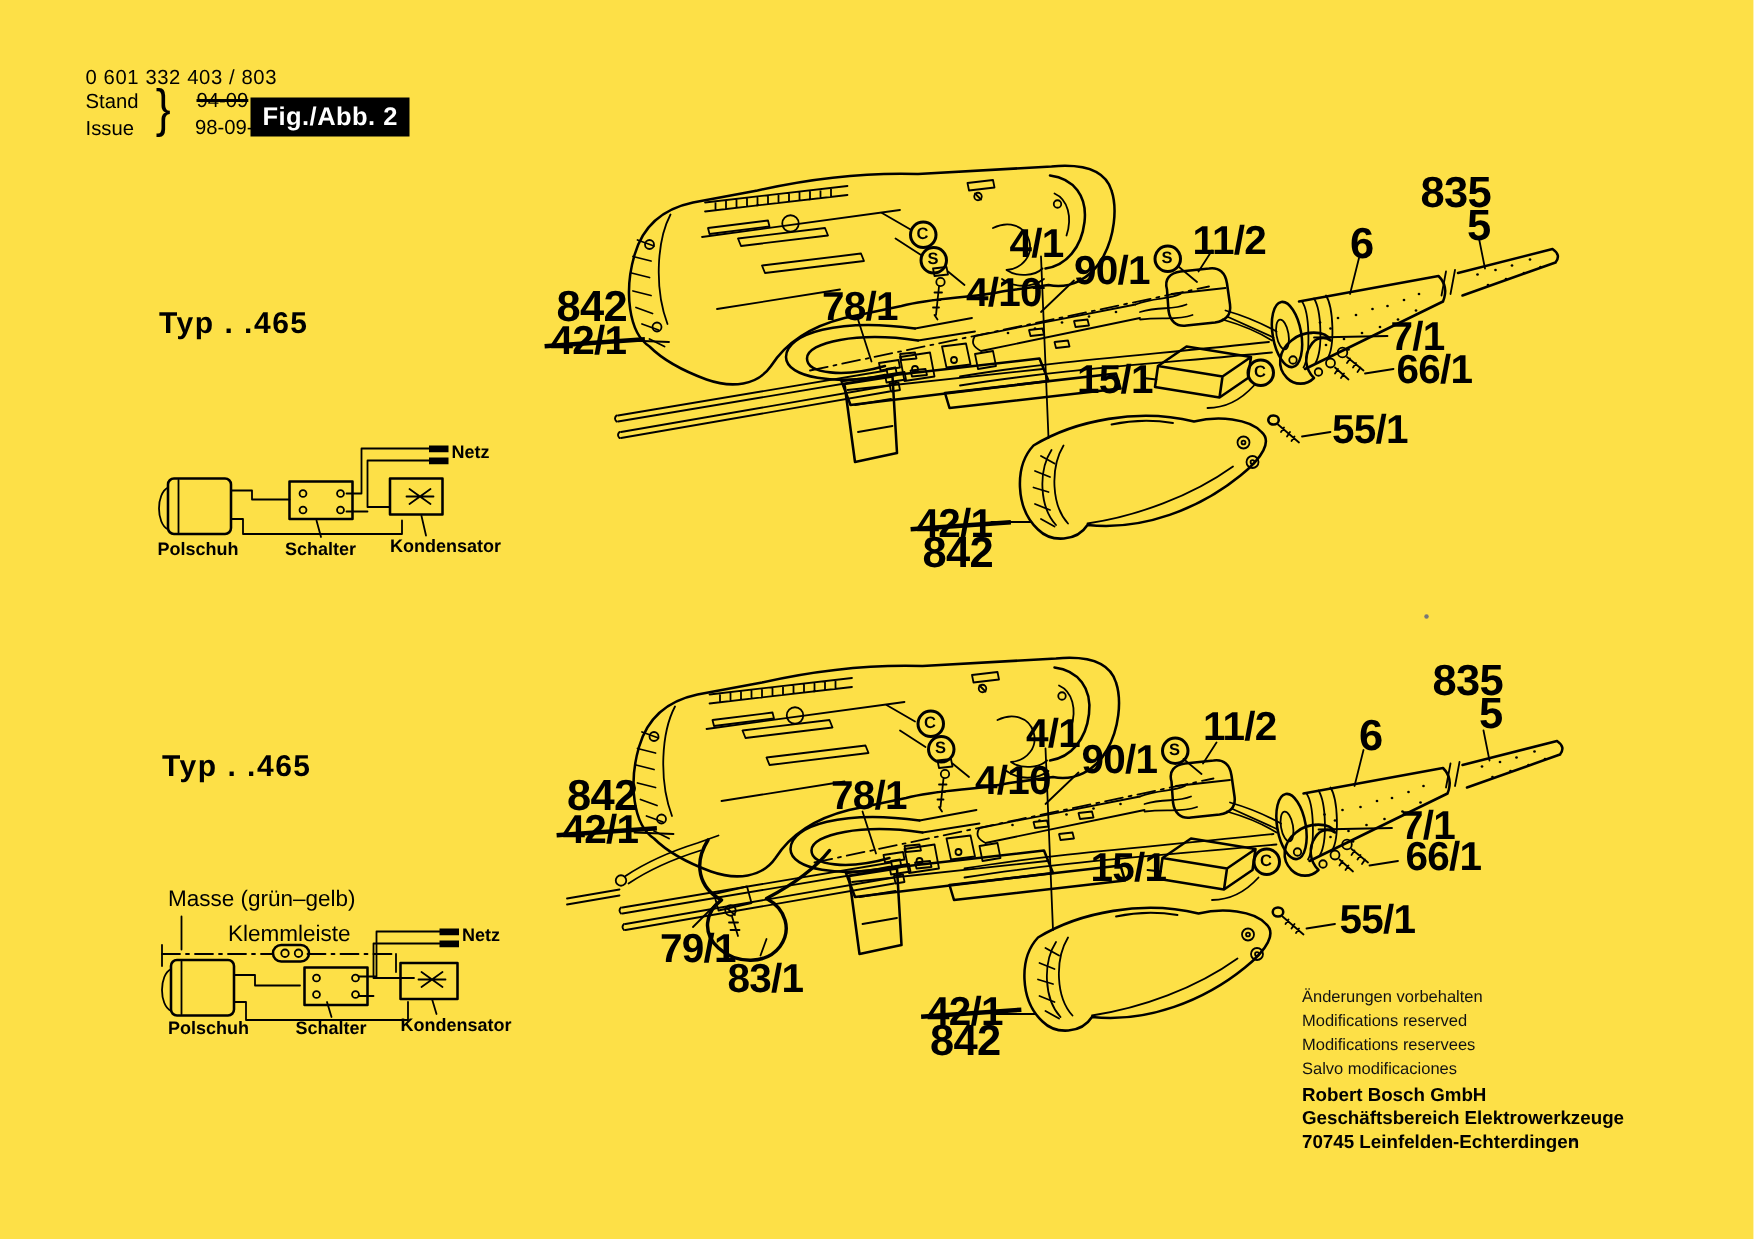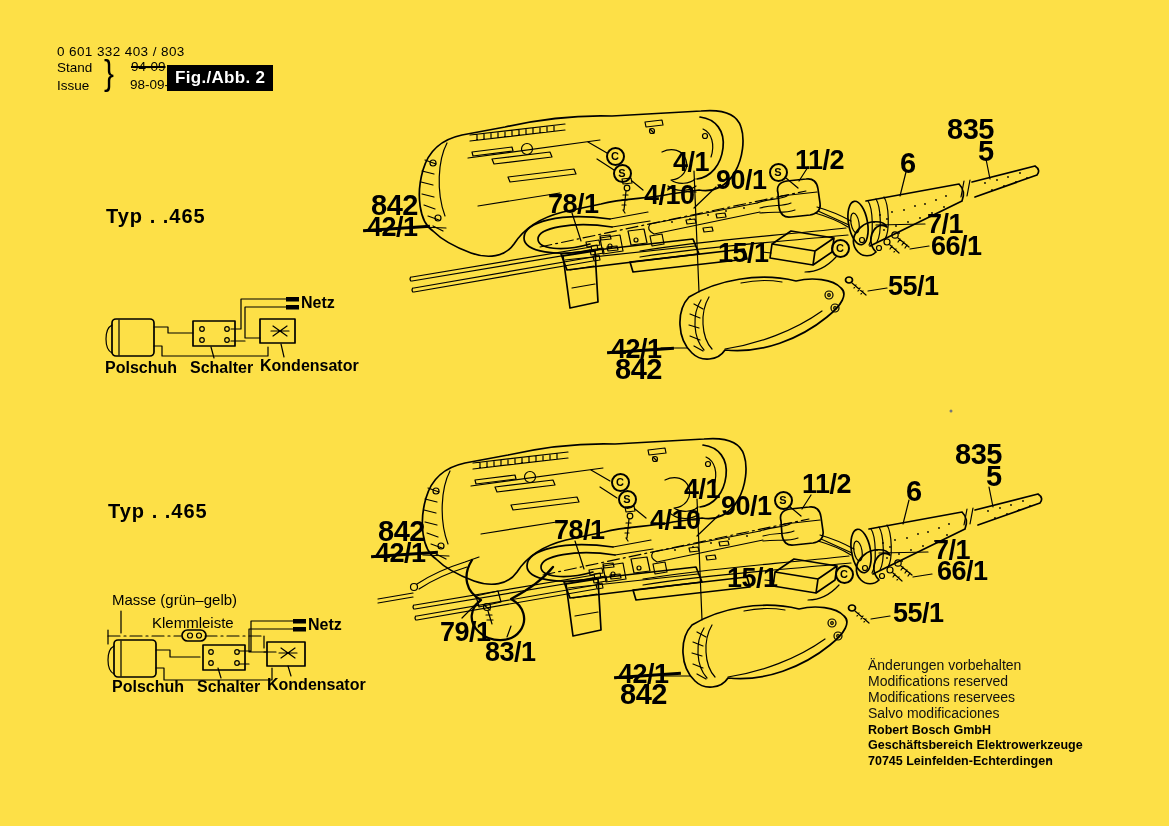--- a/index.html
+++ b/index.html
@@ -12,23 +12,23 @@
   svg .dashdot{stroke-dasharray:12 4 2 4;stroke-width:1.2;}
   svg .fillb{fill:#000;stroke:none;}
   svg .dot{fill:#000;stroke:none;}
   .hdr{font-size:13.5px;}
   .hdr-num{font-size:13.5px;letter-spacing:.4px;}
   .brace{font-size:35px;font-weight:400;transform:scaleX(.85);}
   .struck{text-decoration:line-through;text-decoration-thickness:2px;}
   .figbox{background:#000;color:#fff;font-weight:bold;font-size:17px;padding:3px 8px;letter-spacing:.3px;}
   .typ{font-weight:bold;font-size:20px;letter-spacing:1px;}
   .variants{font-weight:bold;font-size:12px;line-height:12.8px;}
-  .wlabel{font-weight:bold;font-size:16px;}
+  .wlabel{font-weight:bold;font-size:12px;}
   .wlabel2{font-weight:normal;font-size:15px;}
-  .notes{font-size:14px;line-height:16px;color:#111;}
+  .notes{font-size:11px;line-height:16px;color:#111;}
   .company{font-size:12.5px;line-height:15.3px;font-weight:bold;}
   .plabel{position:absolute;font-weight:bold;font-size:27px;line-height:1;letter-spacing:-.5px;white-space:nowrap;}
   .plabel.big{font-size:29px;}
   .plabel.strike::after{content:"";position:absolute;left:-4px;right:-12px;top:47%;height:3px;background:#000;transform:rotate(-4deg);}
   .clabel{position:absolute;width:15px;height:15px;border:2px solid #000;border-radius:50%;
           font-size:11px;font-weight:bold;text-align:center;line-height:15px;}
 </style>
 </head>
 <body>
 

